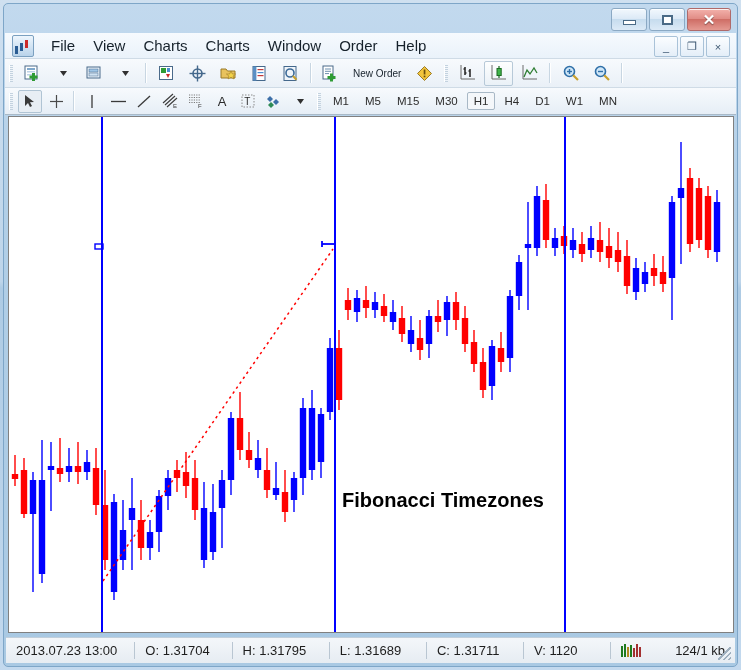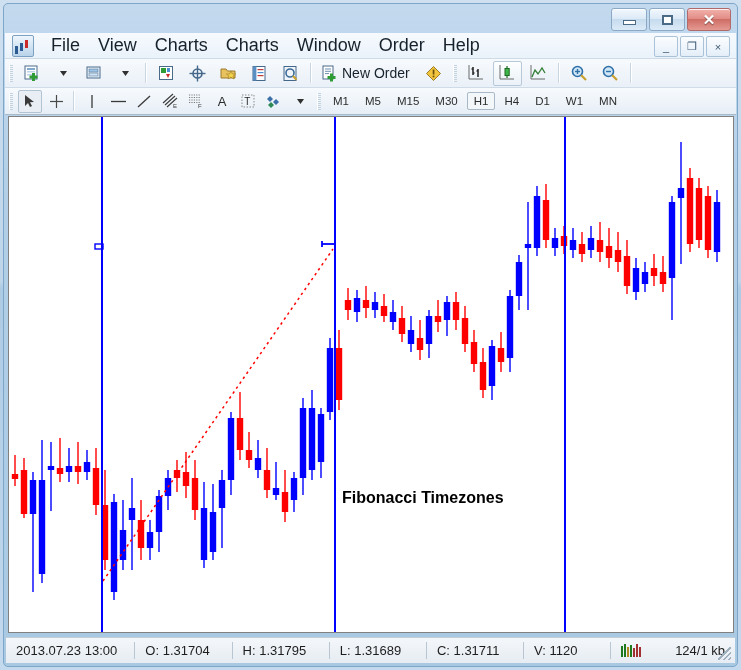--- a/index.html
+++ b/index.html
@@ -51,21 +51,21 @@
   .applogo{
     width:20px;height:20px;margin-left:7px;margin-right:8px;flex:none;
     background:linear-gradient(180deg,#eef6fd,#b9d3ea);
     border:1px solid #7ba0c0;border-radius:2px;position:relative;overflow:hidden;
   }
   .applogo:before{
     content:"";position:absolute;left:2px;bottom:2px;width:3px;height:8px;background:#2a5c93;
     box-shadow:5px -3px 0 0 #2a5c93, 10px -6px 0 0 #cc2a2a;
   }
   .menuitem{
-    padding:3px 9px;font-size:18px;color:#16212b;cursor:pointer;white-space:nowrap;
+    padding:3px 9px;font-size:15px;color:#16212b;cursor:pointer;white-space:nowrap;
   }
   .mdibtns{position:absolute;right:6px;top:3px;display:flex;gap:2px;}
   .mdibtn{
     width:22px;height:19px;border:1px solid #a9c2d8;border-radius:2px;
     background:linear-gradient(180deg,#fbfdff,#e4eef8);
     font-size:11px;color:#3d5872;display:flex;align-items:center;justify-content:center;cursor:pointer;
   }
 
   
   .toolbar1{
@@ -75,21 +75,21 @@
     display:flex;align-items:center;box-sizing:border-box;
   }
   .grip{width:3px;height:17px;margin:0 4px;flex:none;
     background:repeating-linear-gradient(180deg,#c3d2df 0 1px,transparent 1px 2px);
     border-left:1px solid #fff;}
   .tbtn{
     height:23px;min-width:23px;margin:0 1px;display:flex;align-items:center;justify-content:center;
     border:1px solid transparent;border-radius:2px;cursor:pointer;flex:none;padding:0 2px;
   }
   .tbtn.framed{border:1px solid #b7c9d8;background:linear-gradient(180deg,#fdfefe,#eaf1f7);}
-  .tbtn.labeled{padding:0 6px 0 3px;gap:4px;font-size:14px;color:#17222c;}
+  .tbtn.labeled{padding:0 6px 0 3px;gap:15px;font-size:10px;color:#17222c;}
   .sep{width:1px;height:20px;background:#c8d6e2;margin:0 4px;border-right:1px solid #fff;flex:none;}
   .ic{display:block;}
 
   
   .toolbar2{
     position:absolute;left:5px;top:88px;width:731px;height:27px;
     background:linear-gradient(180deg,#f7fafd 0%,#e6eef6 100%);
     border-bottom:1px solid #a9b9c7;
     display:flex;align-items:center;box-sizing:border-box;
   }
@@ -123,21 +123,21 @@
   .scell{padding:0 10px;height:18px;display:flex;align-items:center;white-space:nowrap;}
   .sdiv{width:1px;height:17px;background:#b9c6d2;flex:none;}
   .resizer{
     position:absolute;right:4px;bottom:3px;width:13px;height:13px;
     background:
       linear-gradient(135deg,transparent 46%,#9fb0bf 46%,#9fb0bf 56%,transparent 56%),
       linear-gradient(135deg,transparent 66%,#9fb0bf 66%,#9fb0bf 76%,transparent 76%),
       linear-gradient(135deg,transparent 86%,#9fb0bf 86%,#9fb0bf 96%,transparent 96%);
   }
   .fiblabel{
-    position:absolute;font-weight:bold;font-size:16px;color:#000;white-space:nowrap;
+    position:absolute;font-weight:bold;font-size:20px;color:#000;white-space:nowrap;
   }
 </style>
 </head>
 <body>
 
 <div id="app">
   <div class="frame-edge"></div>
 
   <div class="titlebar">
     <div class="winbtns">

